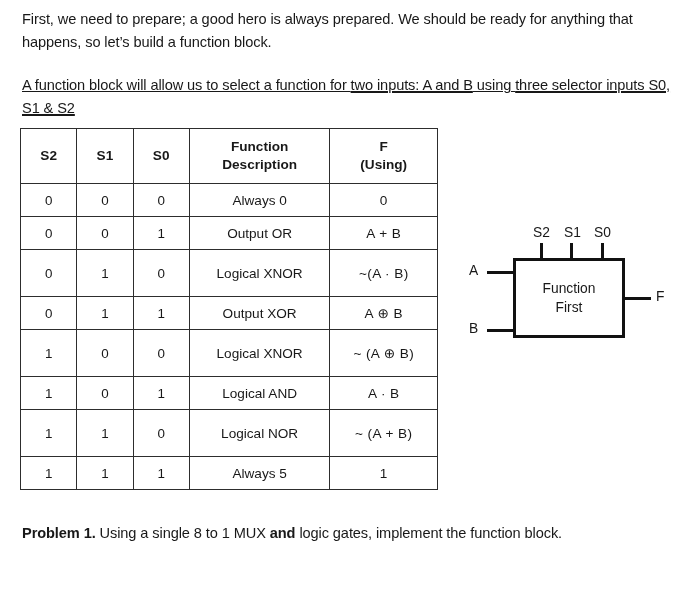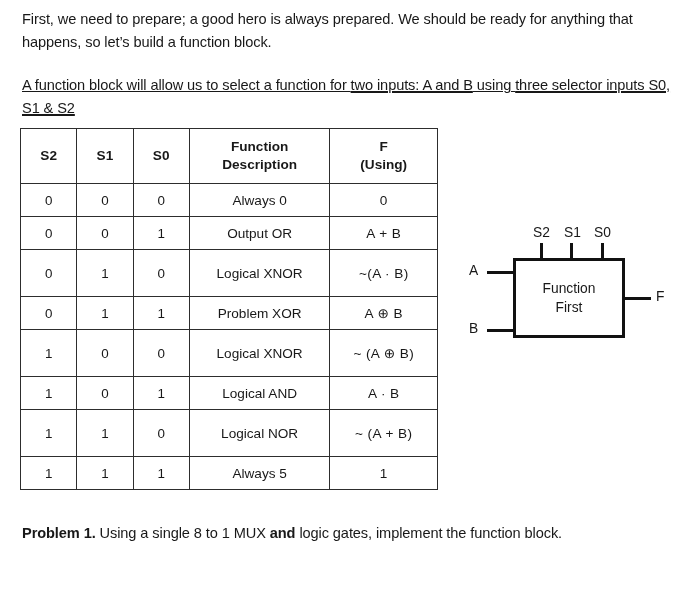--- a/index.html
+++ b/index.html
@@ -172,21 +172,21 @@
         <td>0</td>
         <td>1</td>
         <td>0</td>
         <td class="fd-cell">Logical XNOR</td>
         <td class="f-cell">~(A · B)</td>
       </tr>
       <tr>
         <td>0</td>
         <td>1</td>
         <td>1</td>
-        <td class="fd-cell">Problem XOR</td>
+        <td class="fd-cell">Output XOR</td>
         <td class="f-cell">A ⊕ B</td>
       </tr>
       <tr class="tall">
         <td>1</td>
         <td>0</td>
         <td>0</td>
         <td class="fd-cell">Logical XNOR</td>
         <td class="f-cell">~ (A ⊕ B)</td>
       </tr>
       <tr>

